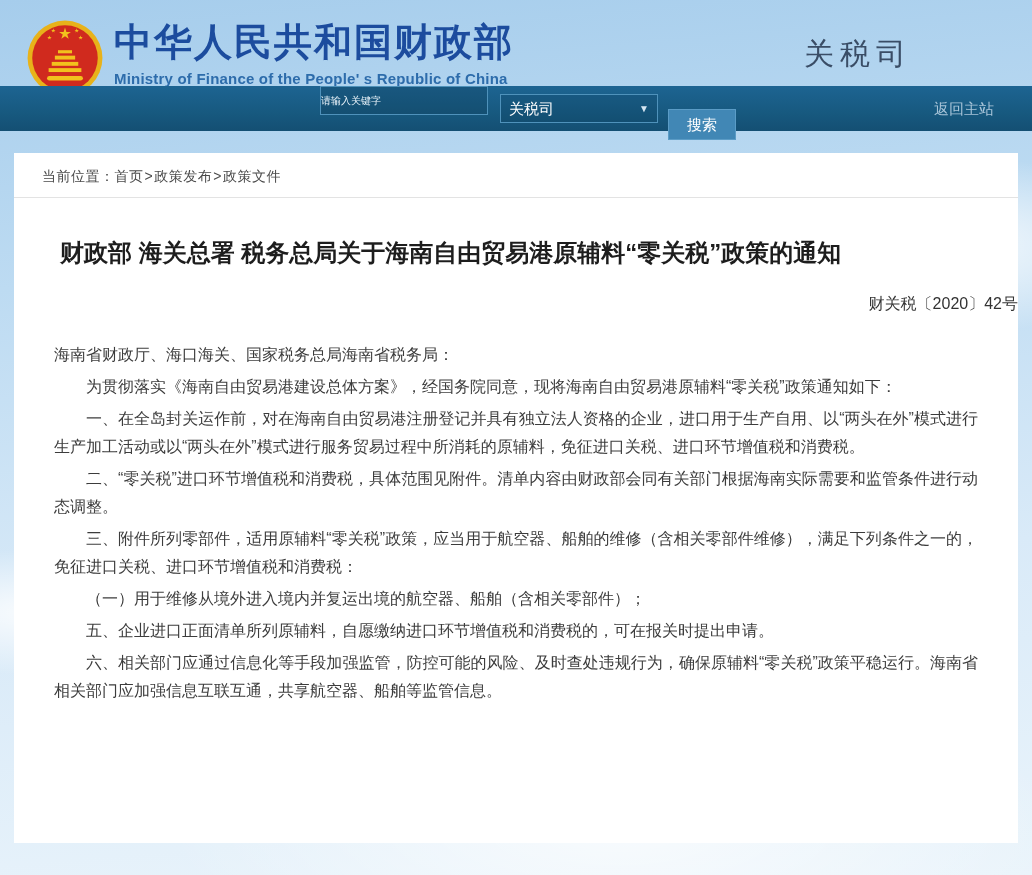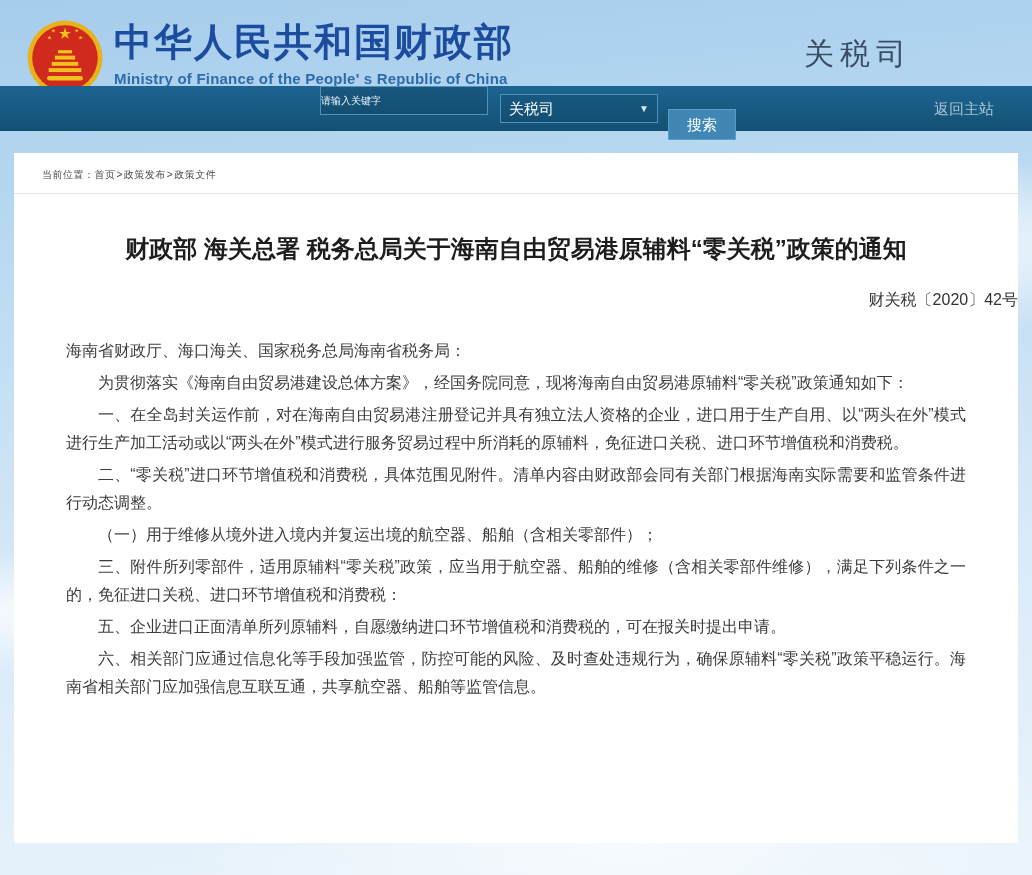--- a/index.html
+++ b/index.html
@@ -67,38 +67,38 @@
     position: absolute; right: 38px; top: 0; height: 45px; line-height: 45px;
     color: #a9c5d9; font-size: 15px; text-decoration: none; cursor: pointer;
   }
 
   
   .content-panel {
     width: 1004px; margin: 22px auto 0; background: #ffffff;
     min-height: 690px; padding-bottom: 24px;
   }
   .breadcrumb {
-    padding: 15px 15px 11px 28px; font-size: 10px; color: #4a4a4a;
+    padding: 15px 15px 11px 28px; font-size: 14px; color: #4a4a4a;
     border-bottom: 1px solid #e3e3e3; letter-spacing: 0.5px;
   }
   .breadcrumb .crumb { color: #4a4a4a; cursor: pointer; text-decoration: none; }
   .breadcrumb .sep { margin: 0 1px; }
 
   .doc-title {
-    margin: 38px 46px 0; text-align: center;
+    margin: 38px 46px 0; text-align: left;
     font-size: 24px; font-weight: bold; color: #1d1d1d; line-height: 1.4;
   }
   .doc-number {
     margin-top: 24px; text-align: right; font-size: 16px; color: #333333;
   }
   .doc-body {
     margin: 26px 0 0; padding: 0 40px; font-size: 16px; color: #3c3c3c;
     line-height: 28px; text-align: justify;
   }
-  .doc-body p { margin: 4px 12px; text-indent: 2em; }
+  .doc-body p { margin: 4px 0; text-indent: 2em; }
   .doc-body p.salutation { text-indent: 0; }
 </style>
 </head>
 <body>
 
 <div class="site-header">
   <svg class="emblem" viewBox="0 0 100 100" aria-hidden="true">
     <circle cx="50" cy="50" r="48" fill="#e8b21a"></circle>
     <circle cx="50" cy="50" r="42" fill="#d02a1e"></circle>
     <path fill="#f2c11d" transform="translate(50,19) scale(8)" d="M0,-1 L0.224,-0.309 L0.951,-0.309 L0.363,0.118 L0.588,0.809 L0,0.382 L-0.588,0.809 L-0.363,0.118 L-0.951,-0.309 L-0.224,-0.309 Z"></path>
@@ -146,20 +146,20 @@
 
   <h1 class="doc-title">财政部 海关总署 税务总局关于海南自由贸易港原辅料“零关税”政策的通知</h1>
 
   <div class="doc-number">财关税〔2020〕42号</div>
 
   <div class="doc-body">
     <p class="salutation">海南省财政厅、海口海关、国家税务总局海南省税务局：</p>
     <p>为贯彻落实《海南自由贸易港建设总体方案》，经国务院同意，现将海南自由贸易港原辅料“零关税”政策通知如下：</p>
     <p>一、在全岛封关运作前，对在海南自由贸易港注册登记并具有独立法人资格的企业，进口用于生产自用、以“两头在外”模式进行生产加工活动或以“两头在外”模式进行服务贸易过程中所消耗的原辅料，免征进口关税、进口环节增值税和消费税。</p>
     <p>二、“零关税”进口环节增值税和消费税，具体范围见附件。清单内容由财政部会同有关部门根据海南实际需要和监管条件进行动态调整。</p>
+    <p>三、附件所列零部件，适用原辅料“零关税”政策，应当用于航空器、船舶的维修（含相关零部件维修），满足下列条件之一的，免征进口关税、进口环节增值税和消费税：</p>
     <p>（一）用于维修从境外进入境内并复运出境的航空器、船舶（含相关零部件）；</p>
-    <p>三、附件所列零部件，适用原辅料“零关税”政策，应当用于航空器、船舶的维修（含相关零部件维修），满足下列条件之一的，免征进口关税、进口环节增值税和消费税：</p>
     <p>五、企业进口正面清单所列原辅料，自愿缴纳进口环节增值税和消费税的，可在报关时提出申请。</p>
     <p>六、相关部门应通过信息化等手段加强监管，防控可能的风险、及时查处违规行为，确保原辅料“零关税”政策平稳运行。海南省相关部门应加强信息互联互通，共享航空器、船舶等监管信息。</p>
 
   </div>
 
 </div>
 
 </body></html>

